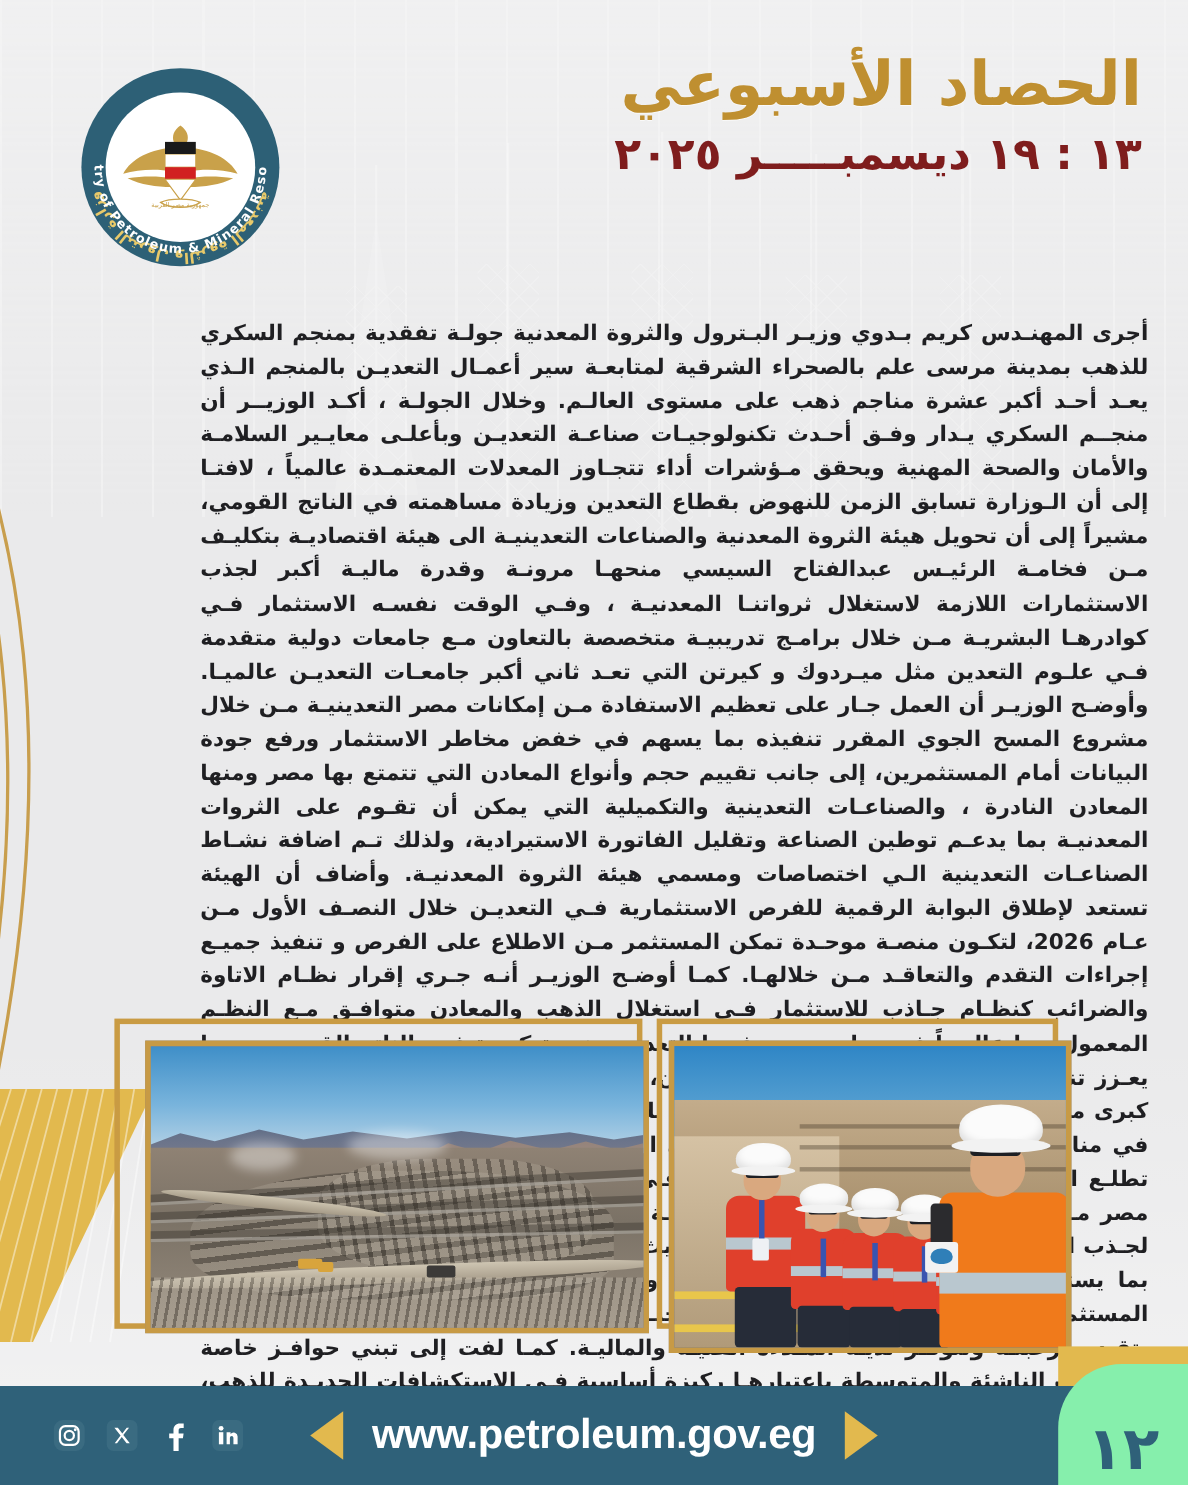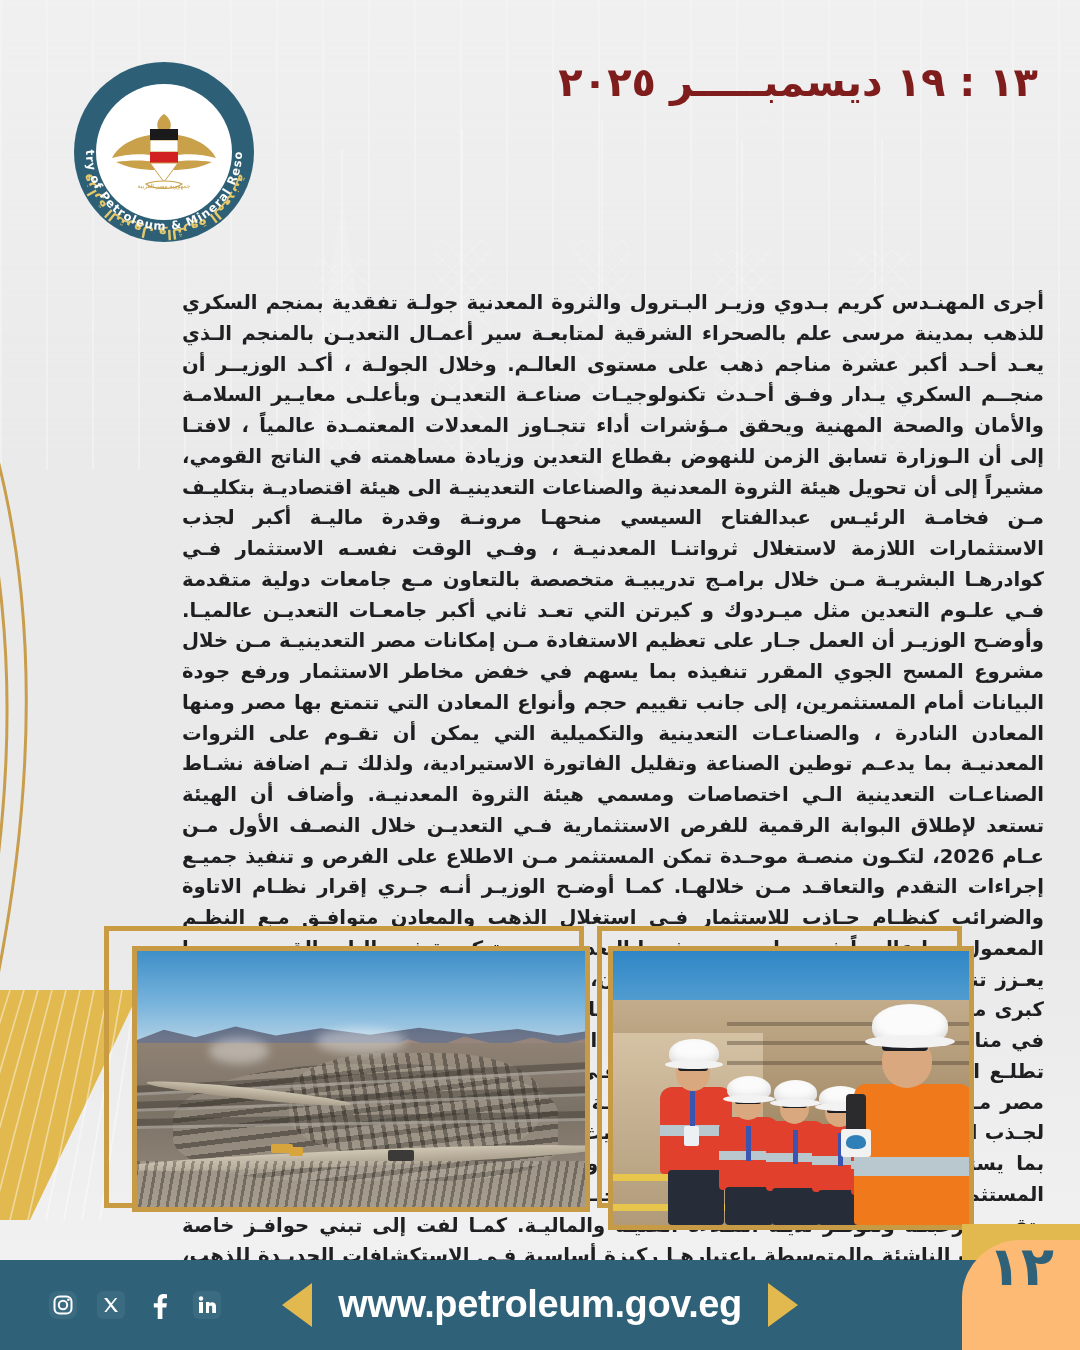--- a/index.html
+++ b/index.html
@@ -137,22 +137,22 @@
   .foot-social{position:absolute;left:46px;top:50%;transform:translateY(-50%);display:flex;gap:14px;align-items:center;}
   .sicon{width:34px;height:34px;display:flex;align-items:center;justify-content:center;}
   .sicon svg{display:block;}
   .foot-url-wrap{position:absolute;left:0;right:0;top:50%;transform:translateY(-50%);
       display:flex;align-items:flex-start;justify-content:center;gap:26px;direction:ltr;}
   .arrow{width:0;height:0;border-top:22px solid transparent;border-bottom:22px solid transparent;}
   .arrow.left{border-right:30px solid #e2b94e;}
   .arrow.right{border-left:30px solid #e2b94e;}
   .foot-url{color:#ffffff;font-size:38px;font-weight:700;letter-spacing:-.4px;
       font-family:"Liberation Sans",sans-serif;}
-  .pagebox{position:absolute;right:0;bottom:0;width:118px;height:110px;background:#fdba74;
-      border-top-left-radius:58px;display:flex;align-items:flex-start;justify-content:center;}
+  .pagebox{position:absolute;right:0;bottom:0;width:118px;height:110px;background:#86efac;
+      border-top-left-radius:58px;display:flex;align-items:flex-end;justify-content:center;}
   .pagenum{color:#2f6179;font-size:54px;font-weight:700;line-height:1;padding-bottom:6px;}
 
   
   .tab-gold{position:absolute;right:0;bottom:90px;width:118px;height:36px;background:#e2b94e;}
 </style>
 </head>
 <body>
 
 <div class="page">
 
@@ -242,20 +242,21 @@
         <rect x="-14" y="4" width="28" height="11" fill="#d12121"></rect>
         <rect x="-14" y="-19" width="28" height="11" fill="#1a1a1a"></rect>
         <path d="M-14 15 L14 15 L0 34 Z" fill="#ffffff" stroke="#c9a14a" stroke-width="1"></path>
         <path d="M-18,36 C-10,32 10,32 18,36 C10,42 -10,42 -18,36 Z" fill="#ffffff" stroke="#c9a14a" stroke-width="1.2"></path>
         <text x="0" y="40" font-size="6" text-anchor="middle" fill="#c9a14a">جمهورية مصر العربية</text>
       </g>
     </svg>
   </div>
 
   <div class="masthead">
+    <div class="mast-title">الحصاد الأسبوعي</div>
     <div class="mast-date">١٣ : ١٩ ديسمبـــــر ٢٠٢٥</div>
   </div>
 
 
   <div class="body-copy">
     <p>أجرى المهنـدس كريم بـدوي وزيـر البـترول والثروة المعدنية جولـة تفقدية بمنجم السكري للذهب بمدينة مرسى علم بالصحراء الشرقية لمتابعـة سير أعمـال التعديـن بالمنجم الـذي يعـد أحـد أكبر عشرة مناجم ذهب على مستوى العالـم. وخلال الجولـة ، أكـد الوزيــر أن منجــم السكري يـدار وفـق أحـدث تكنولوجيـات صناعـة التعديـن وبأعلـى معايـير السلامـة والأمان والصحة المهنية ويحقق مـؤشرات أداء تتجـاوز المعدلات المعتمـدة عالمياً ، لافتـا إلى أن الـوزارة تسابق الزمن للنهوض بقطاع التعدين وزيادة مساهمته في الناتج القومي، مشيراً إلى أن تحويل هيئة الثروة المعدنية والصناعات التعدينيـة الى هيئة اقتصاديـة بتكليـف مـن فخامـة الرئيـس عبدالفتاح السيسي منحهـا مرونـة وقدرة ماليـة أكبر لجذب الاستثمارات اللازمة لاستغلال ثرواتنـا المعدنيـة ، وفـي الوقت نفسـه الاستثمار فـي كوادرهـا البشريـة مـن خلال برامـج تدريبيـة متخصصة بالتعاون مـع جامعات دولية متقدمة فـي علـوم التعدين مثل ميـردوك و كيرتن التي تعـد ثاني أكبر جامعـات التعديـن عالميـا. وأوضـح الوزيـر أن العمل جـار على تعظيم الاستفادة مـن إمكانات مصر التعدينيـة مـن خلال مشروع المسح الجوي المقرر تنفيذه بما يسهم في خفض مخاطر الاستثمار ورفع جودة البيانات أمام المستثمرين، إلى جانب تقييم حجم وأنواع المعادن التي تتمتع بها مصر ومنها المعادن النادرة ، والصناعـات التعدينية والتكميلية التي يمكن أن تقـوم على الثروات المعدنيـة بما يدعـم توطين الصناعة وتقليل الفاتورة الاستيرادية، ولذلك تـم اضافة نشـاط الصناعـات التعدينية الـي اختصاصات ومسمي هيئة الثروة المعدنيـة. وأضاف أن الهيئة تستعد لإطلاق البوابة الرقمية للفرص الاستثمارية فـي التعديـن خلال النصـف الأول مـن عـام 2026، لتكـون منصـة موحـدة تمكن المستثمر مـن الاطلاع على الفرص و تنفيذ جميـع إجراءات التقدم والتعاقـد مـن خلالهـا. كمـا أوضـح الوزيـر أنـه جـري إقرار نظـام الاتاوة والضرائب كنظـام جـاذب للاستثمار فـي استغلال الذهب والمعادن متوافـق مـع النظـم المعمول بهـا عالميـاً في دول يسـهم فيهـا التعديـن بنسبة كبيرة فـي الناتج القومـي ، بمـا يعـزز تنافسـية الاستثمار فـي الذهب والمعادن، وهـو مـا أسهم في جـذب شركات عالميـة كبرى مثـل انجلو جولـد أشـانتي وباريـك جولد للاستثمار فـي البحـث عـن الذهب واستغلاله في مناطـق جديـدة إلى جانب منجـم السكري الـذي تستثمر فيـه أنجلو جولـد ، لافتـا الي تطلـع الـوزارة لتكرار تجربة منجـم السكري فـي مشروعـات مماثلة، فـي ظـل مـا تمتلكه مصر مـن طبيعـة جيولوجيـة غنيـة وبنيـة تحتيـة قويـة وإصلاحات تشريعية وحوافـز موجهة لجـذب المستثمرين. وأكد الوزيـر أنه جري تحديث نظـام إتاحة المناطـق التعدينيـة للاستثمار بما يستند إلى أفضل الممارسـات العالميـة، ومنهـا نظام الإتاحة الدائمة للمناطق أمام المستثمرين دون الحاجـة لطـرح مزايـدات، بحيـث تطـرح المنطقـة للمستثمر الجـاد الـذي يتقـدم برغبتـه وتتوفـر لديـه المـلاءة الفنيـة والماليـة. كمـا لفت إلى تبني حوافـز خاصة للشركات الناشئة والمتوسطة باعتبارهـا ركيزة أساسية فـي الاستكشافات الجديـدة للذهب، موضحاً أنـه جـرى الاستماع لآراء المستثمرين وإقرار حزمة مـن الإجراءات التحفيزية، مـن بينها تطبيق الشبـاك الواحـد بعـد تمثيـل الجهـات المعنيـة داخـل مجلـس إدارة هيئـة الثروة المعدنيـة لتيـسير التراخيـص، وإتاحـة مسـاحات تعديـن أكبر وأكثر ملاءمـة لتحـسين جـدوى المشروعـات وتشجيـع مؤسسـات الماليـة لتـوفير التمويـل للمستثمرين ، إلى جانب تعزيـز منظومة تأمين المناطـق الجديـدة للاستكشاف، وإلغاء نظام التخلي الإجبـاري عـن جزء من المنطقة عند تجديد الترخيص طالما التزم المستثمر ببرنامج العمل.</p>
   </div>
 
   <div class="photo-frames">
 

